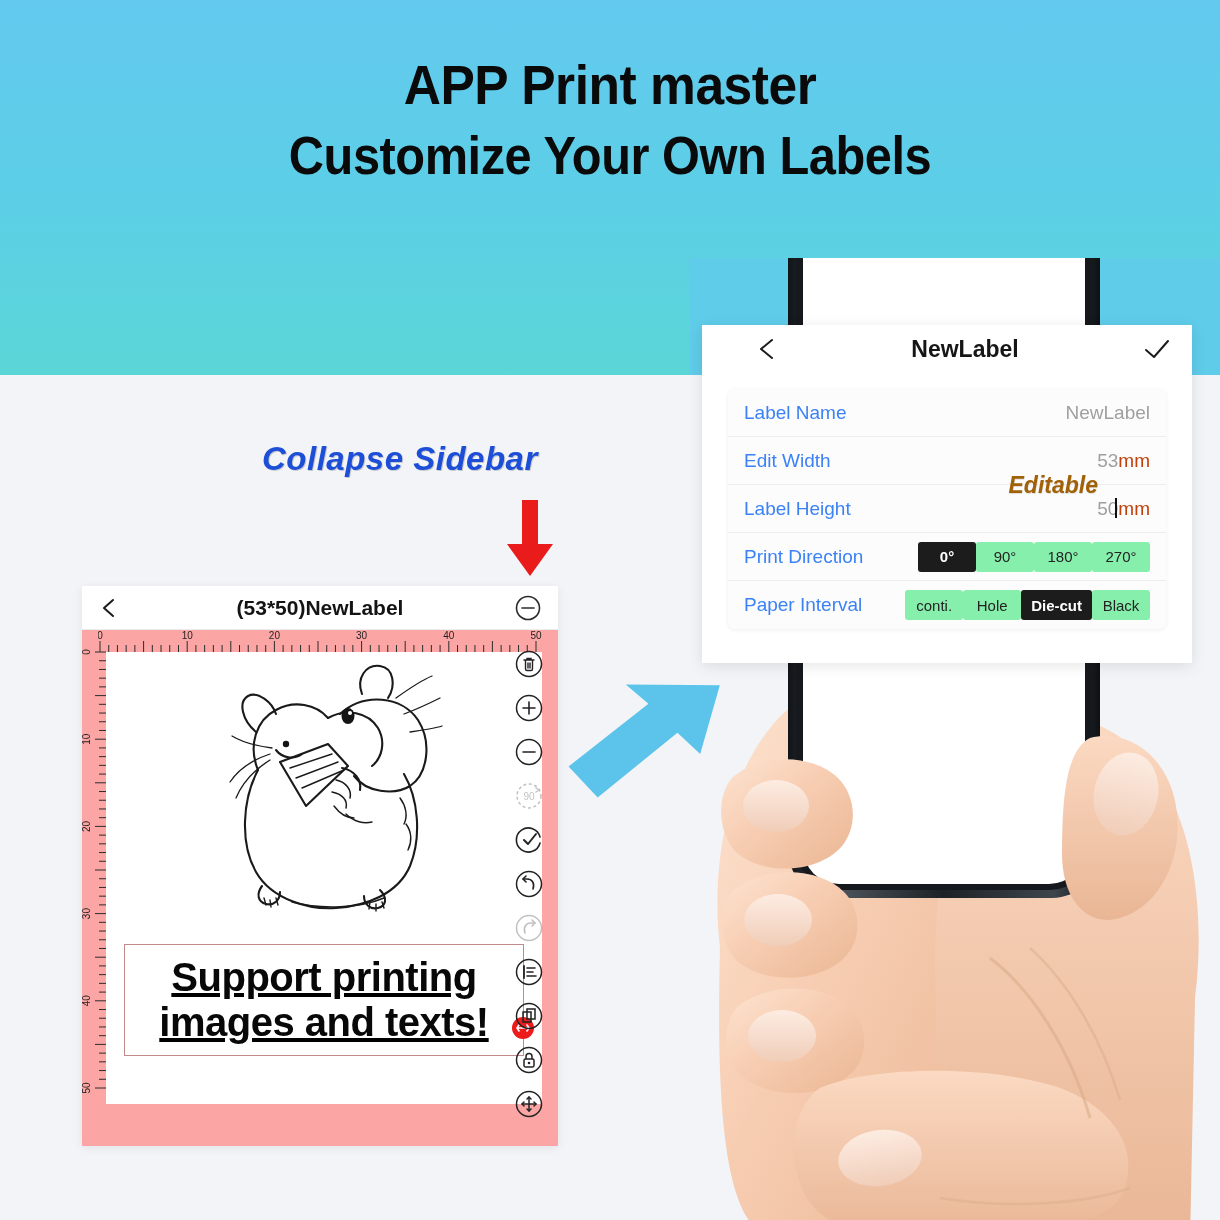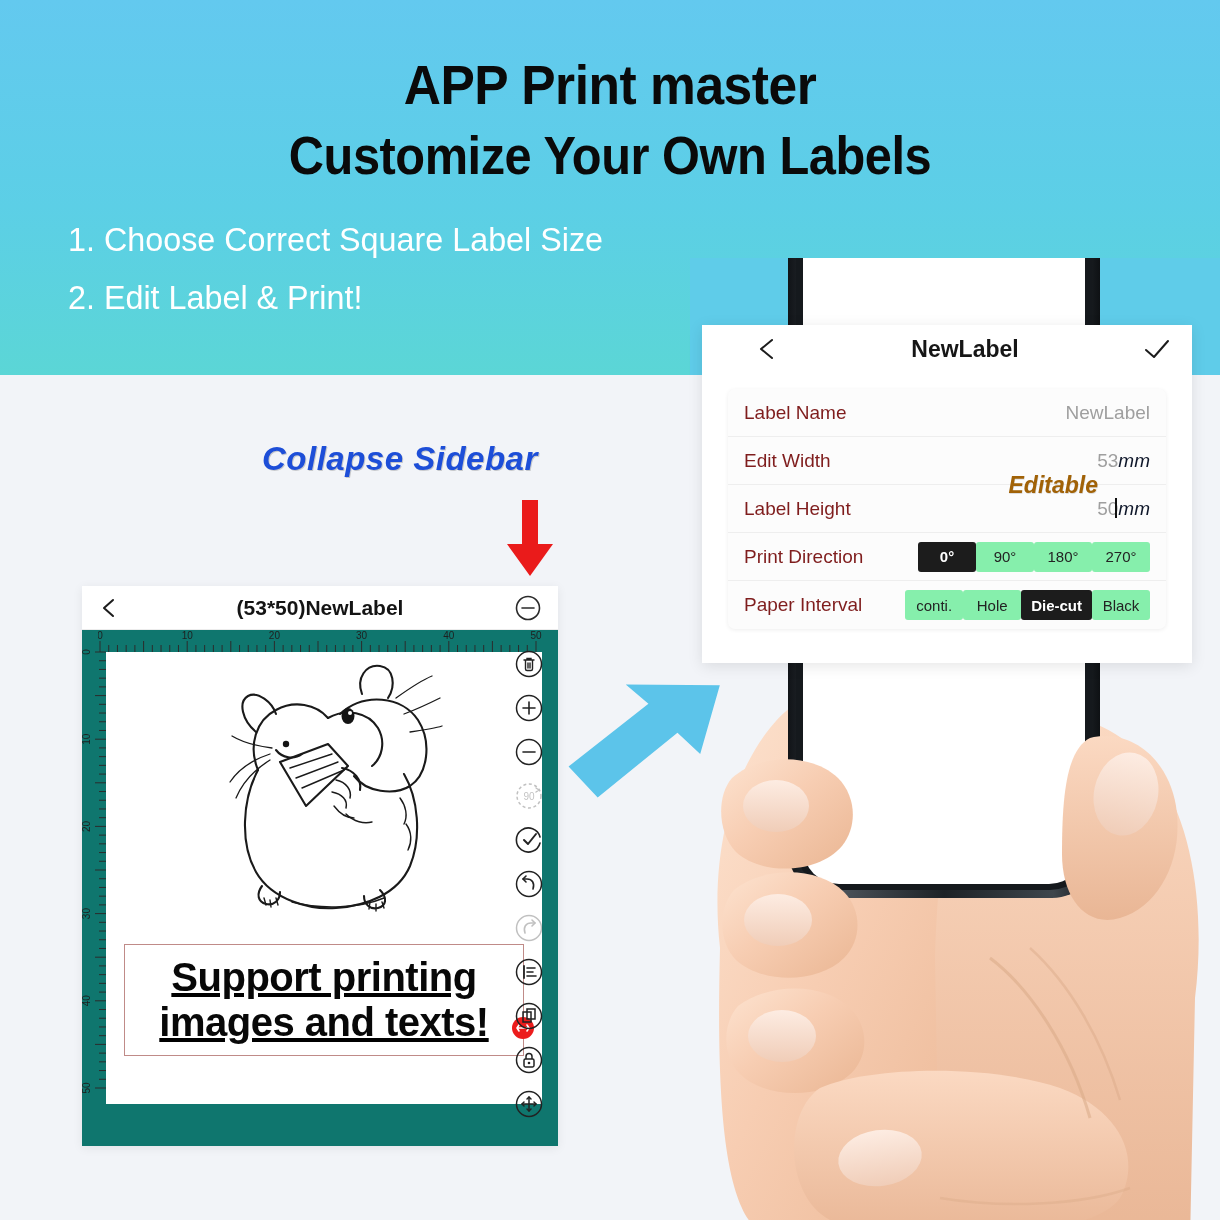--- a/index.html
+++ b/index.html
@@ -54,21 +54,21 @@
   }
   .red-arrow { position: absolute; left: 500px; top: 500px; width: 60px; height: 78px; }
 
   
   .blue-arrow { position: absolute; left: 556px; top: 676px; width: 180px; height: 130px; }
 
   
   .editor {
     position: absolute; left: 82px; top: 586px;
     width: 476px; height: 560px;
-    background: #0f766e;
+    background: #fca5a5;
     box-shadow: 0 2px 10px rgba(0,0,0,0.07);
   }
   .editor-header {
     position: relative; height: 44px; background: #ffffff;
     display: flex; align-items: center; justify-content: center;
     border-bottom: 1px solid #ececec;
   }
   .editor-title { font-size: 21px; font-weight: bold; color: #141414; }
   .eh-back {
     position: absolute; left: 16px; top: 50%; transform: translateY(-50%);
@@ -155,28 +155,28 @@
     box-shadow: 0 1px 4px rgba(0,0,0,0.07);
     overflow: hidden;
   }
   .set-row {
     position: relative;
     display: flex; align-items: center; justify-content: space-between;
     height: 48px; padding: 0 16px;
     border-bottom: 1px solid #eeeeee;
   }
   .set-row:last-child { border-bottom: none; }
-  .set-label { font-size: 19px; color: #7f1d1d; }
+  .set-label { font-size: 19px; color: #3b82f6; }
   .set-value { font-size: 19px; color: #a9a9a9; }
   .set-value.dim { color: #9f9f9f; }
   .set-num {
     display: flex; align-items: baseline; gap: 0;
   }
   .set-num .num { font-size: 19px; color: #9f9f9f; }
-  .set-num .unit { font-size: 19px; color: #0f172a; font-style: italic; }
+  .set-num .unit { font-size: 19px; color: #c2410c; }
   .caret {
     display: inline-block; width: 2px; height: 20px;
     background: #101010; vertical-align: -3px; margin-left: -3px;
   }
 
   .seg { display: flex; }
   .seg-btn {
     min-width: 58px; height: 30px; padding: 0 10px;
     background: #86efac; color: #232323;
     font-size: 15px;
@@ -196,24 +196,20 @@
   .rulertext { font-size: 10px; fill: #1f1f1f; font-family: "Liberation Sans", sans-serif; }
 </style>
 </head>
 <body>
 
 <div id="root">
 
   <div class="hero">
     <div class="hero-title">APP Print master</div>
     <div class="hero-sub">Customize Your Own Labels</div>
-    <div class="hero-steps">
-      <div class="hero-step">1. Choose Correct Square Label Size</div>
-      <div class="hero-step">2. Edit Label &amp; Print!</div>
-    </div>
   </div>
 
   <div class="lower"></div>
 
   <div class="phone-photo">
     <svg width="530" height="962" viewBox="0 0 530 962">
       <defs>
         <linearGradient id="skinA" x1="0" y1="0" x2="1" y2="1">
           <stop offset="0%" stop-color="#fde3d0"></stop>
           <stop offset="45%" stop-color="#f7cdb2"></stop>

